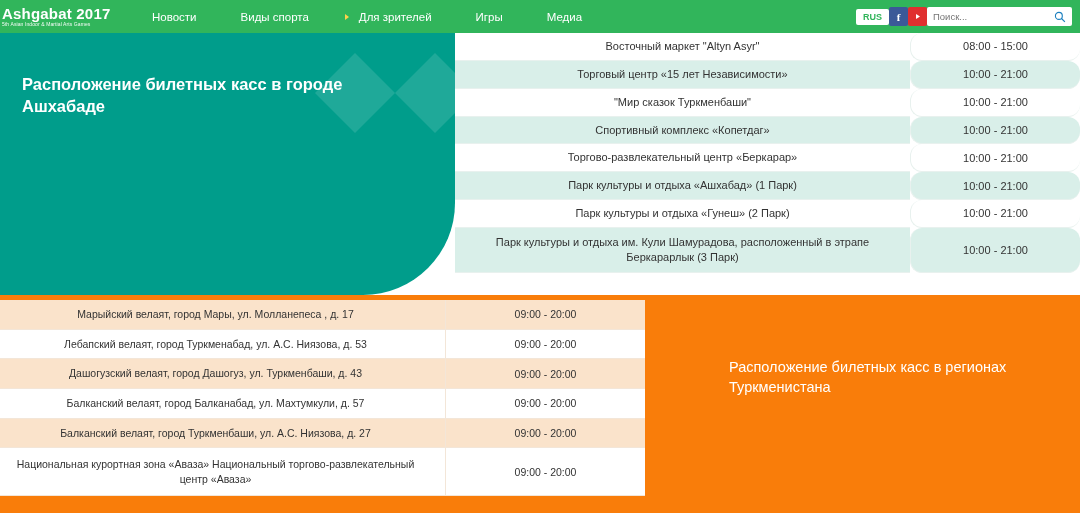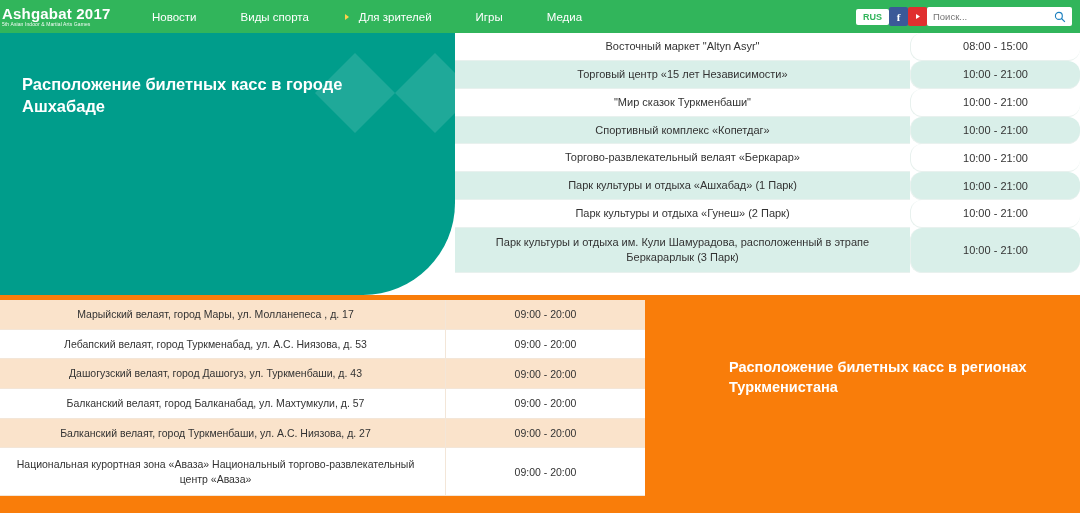--- a/index.html
+++ b/index.html
@@ -106,21 +106,21 @@
   .trow .c1 { border-bottom: 1px solid #e8f1ee; }
   .trow .c2 { border-bottom: 1px solid #e8f1ee; border-left: 1px solid #e8f1ee; }
 
   
   .orange-band {
     position: absolute; left: 0; top: 295px; width: 1080px; height: 218px;
     background: #f97d0a;
   }
   .orange-title {
     position: absolute; left: 729px; top: 357px; width: 320px;
-    color: #ffffff; font-size: 14.5px; font-weight: bold; line-height: 1.4;
+    color: #ffffff; font-size: 14.5px; font-weight: normal; line-height: 1.4;
   }
   .bottom-table {
     position: absolute; left: 0; top: 300px; width: 645px;
   }
   .brow { display: flex; width: 645px; }
   .brow .c1 {
     flex: 0 0 445px; display: flex; align-items: center; justify-content: center;
     text-align: center; font-size: 10.5px; color: #333; padding: 7px 22px;
     line-height: 1.4;
   }
@@ -200,21 +200,21 @@
     </div>
     <div class="trow even">
       <div class="c1">"Мир сказок Туркменбаши"</div>
       <div class="c2">10:00 - 21:00</div>
     </div>
     <div class="trow odd">
       <div class="c1">Спортивный комплекс «Копетдаг»</div>
       <div class="c2">10:00 - 21:00</div>
     </div>
     <div class="trow even">
-      <div class="c1">Торгово-развлекательный велаят «Беркарар»</div>
+      <div class="c1">Торгово-развлекательный центр «Беркарар»</div>
       <div class="c2">10:00 - 21:00</div>
     </div>
     <div class="trow odd">
       <div class="c1">Парк культуры и отдыха «Ашхабад» (1 Парк)</div>
       <div class="c2">10:00 - 21:00</div>
     </div>
     <div class="trow even">
       <div class="c1">Парк культуры и отдыха «Гунеш» (2 Парк)</div>
       <div class="c2">10:00 - 21:00</div>
     </div>

